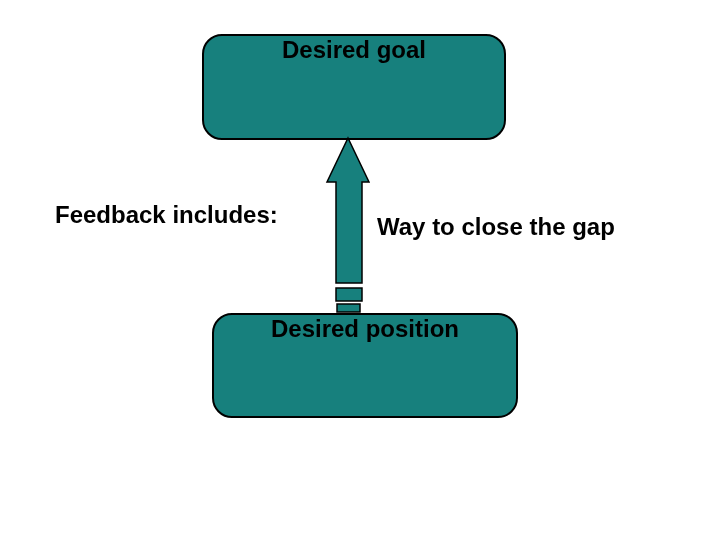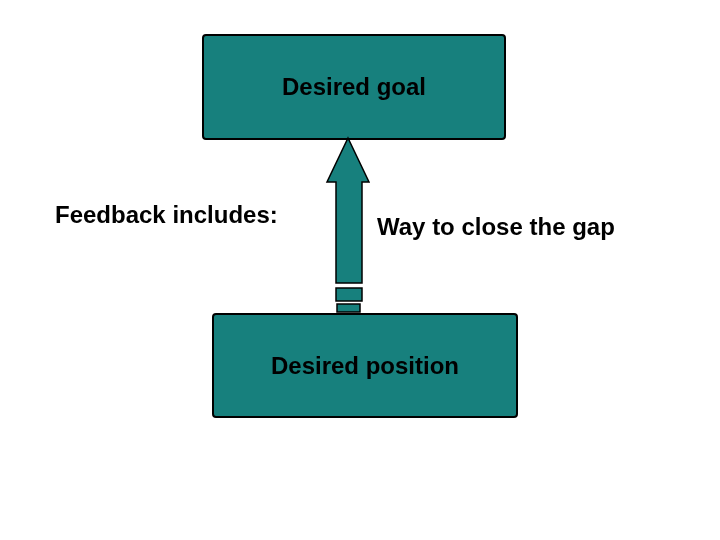--- a/index.html
+++ b/index.html
@@ -13,23 +13,23 @@
     height: 540px;
     background: #ffffff;
     overflow: hidden;
     font-family: "Liberation Sans", sans-serif;
   }
   .node {
     position: absolute;
     box-sizing: border-box;
     background: #17807D;
     border: 2px solid #000000;
-    border-radius: 4px;
+    border-radius: 20px;
     display: flex;
-    align-items: center;
+    align-items: flex-start;
     justify-content: center;
   }
   .node-top {
     left: 202px;
     top: 34px;
     width: 304px;
     height: 106px;
   }
   .node-bottom {
     left: 212px;

